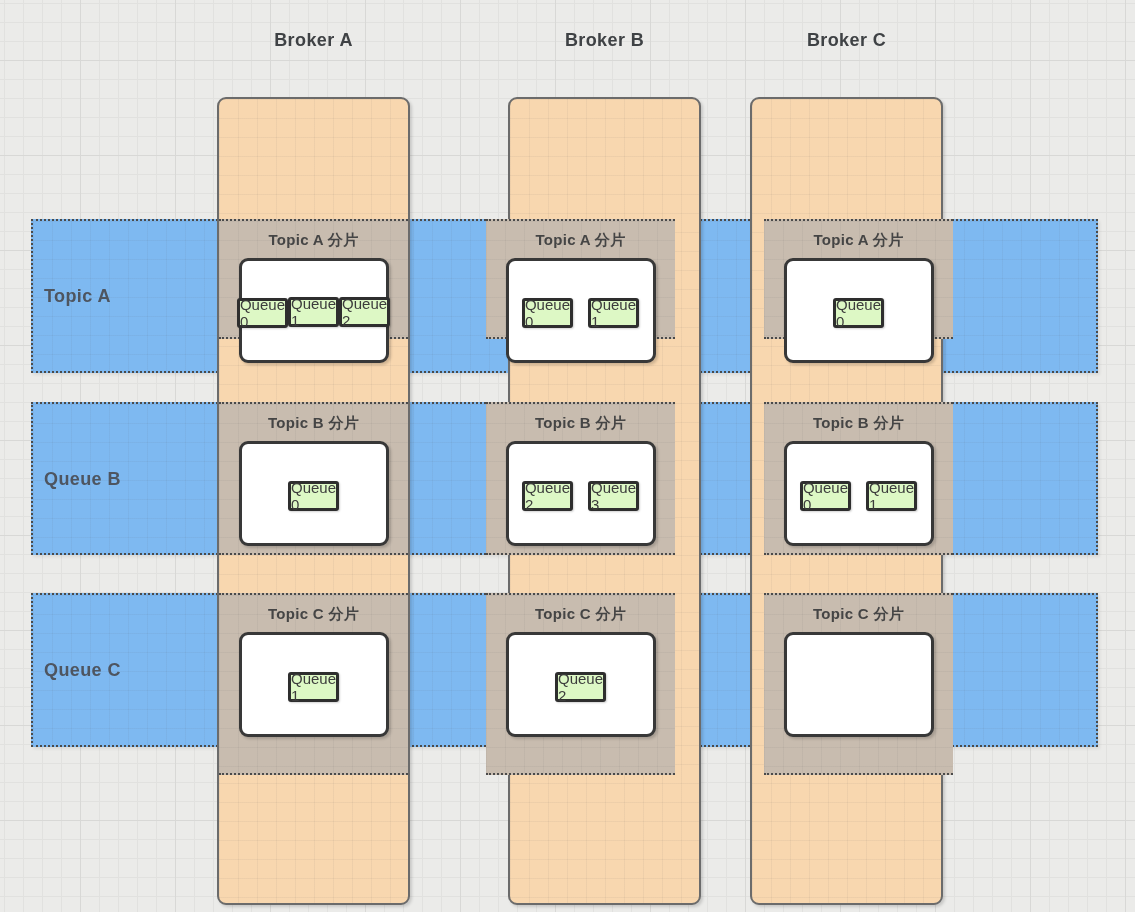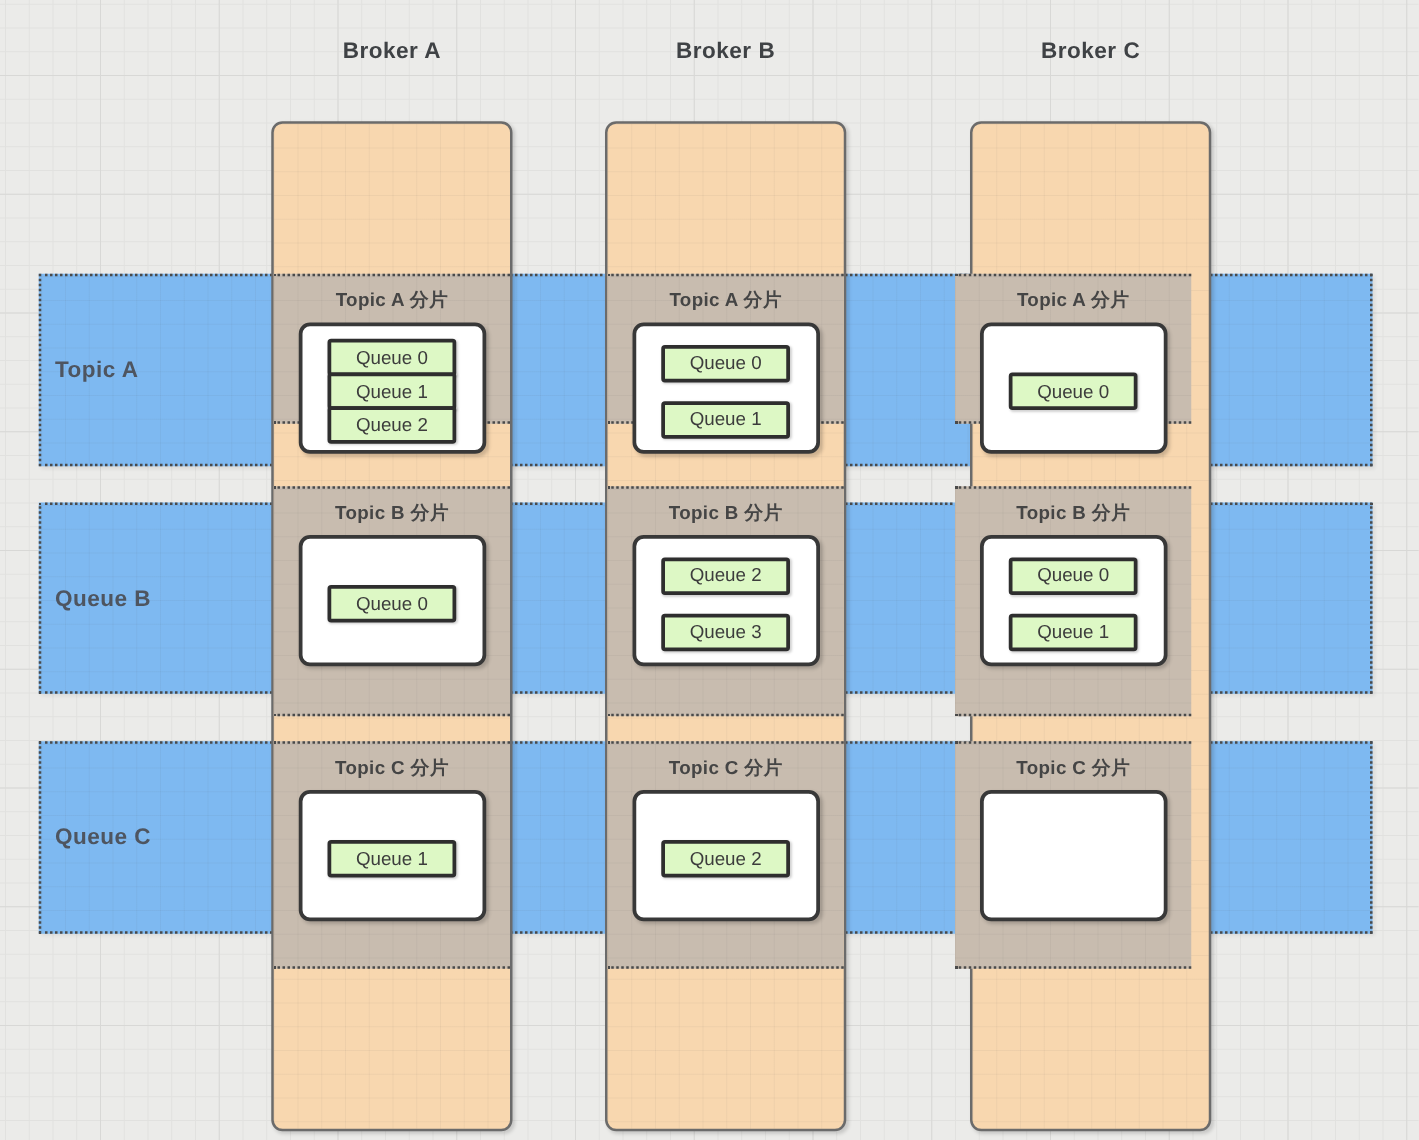--- a/index.html
+++ b/index.html
@@ -27,21 +27,21 @@
   }
 
   
   .col{
     position:absolute;top:97px;height:808px;width:193px;
     background-color:#F8D7AF;
     border:2px solid #6B6B6B;border-radius:9px;
     box-sizing:border-box;z-index:2;
     box-shadow:2px 2px 3px rgba(0,0,0,0.15);
   }
-  .x-a{left:217px}.x-b{left:484px}.x-c{left:776px}
+  .x-a{left:217px}.x-b{left:508px}.x-c{left:750px}
 
   .broker-title{
     position:absolute;top:30px;width:193px;height:22px;
     text-align:center;font-size:18px;font-weight:600;
     letter-spacing:.4px;color:#3F4245;z-index:4;
   }
 
   
   .row{
     position:absolute;left:31px;width:1067px;
@@ -58,32 +58,32 @@
   }
 
   
   .cell{
     position:absolute;width:189px;
     background-color:#C8BCAF;
     border-top:2px dotted #4A4A4A;border-bottom:2px dotted #4A4A4A;
     box-sizing:border-box;z-index:3;
   }
   .cell.cx-a{left:219px}.cell.cx-b{left:486px}.cell.cx-c{left:764px}
-  .cell.cy-a{top:219px;height:120px}.cell.cy-b{top:389px;height:184px}.cell.cy-c{top:593px;height:182px}
+  .cell.cy-a{top:219px;height:120px}.cell.cy-b{top:402px;height:153px}.cell.cy-c{top:593px;height:182px}
 
   .cell-title{
     margin-top:10px;text-align:center;
     font-size:15px;font-weight:700;letter-spacing:.3px;color:#454545;
   }
 
   .white-box{
     width:150px;height:105px;margin:8px auto 0;
     background:#FFFFFF;border:3px solid #383838;border-radius:9px;
     box-sizing:border-box;
-    display:flex;flex-direction:column;align-items:center;justify-content:center;
+    display:flex;flex-direction:row;align-items:center;justify-content:center;
     gap:15px;padding-top:10px;padding-bottom:5px;
     box-shadow:2px 2px 3px rgba(0,0,0,0.18);
   }
   .white-box.stacked{gap:0;}
   .white-box.stacked .queue + .queue{margin-top:-3px;}
 
   .queue{
     width:103px;height:30px;flex:0 0 30px;
     background:#DDF8C5;border:3px solid #2E2E2E;border-radius:3px;
     box-sizing:border-box;

